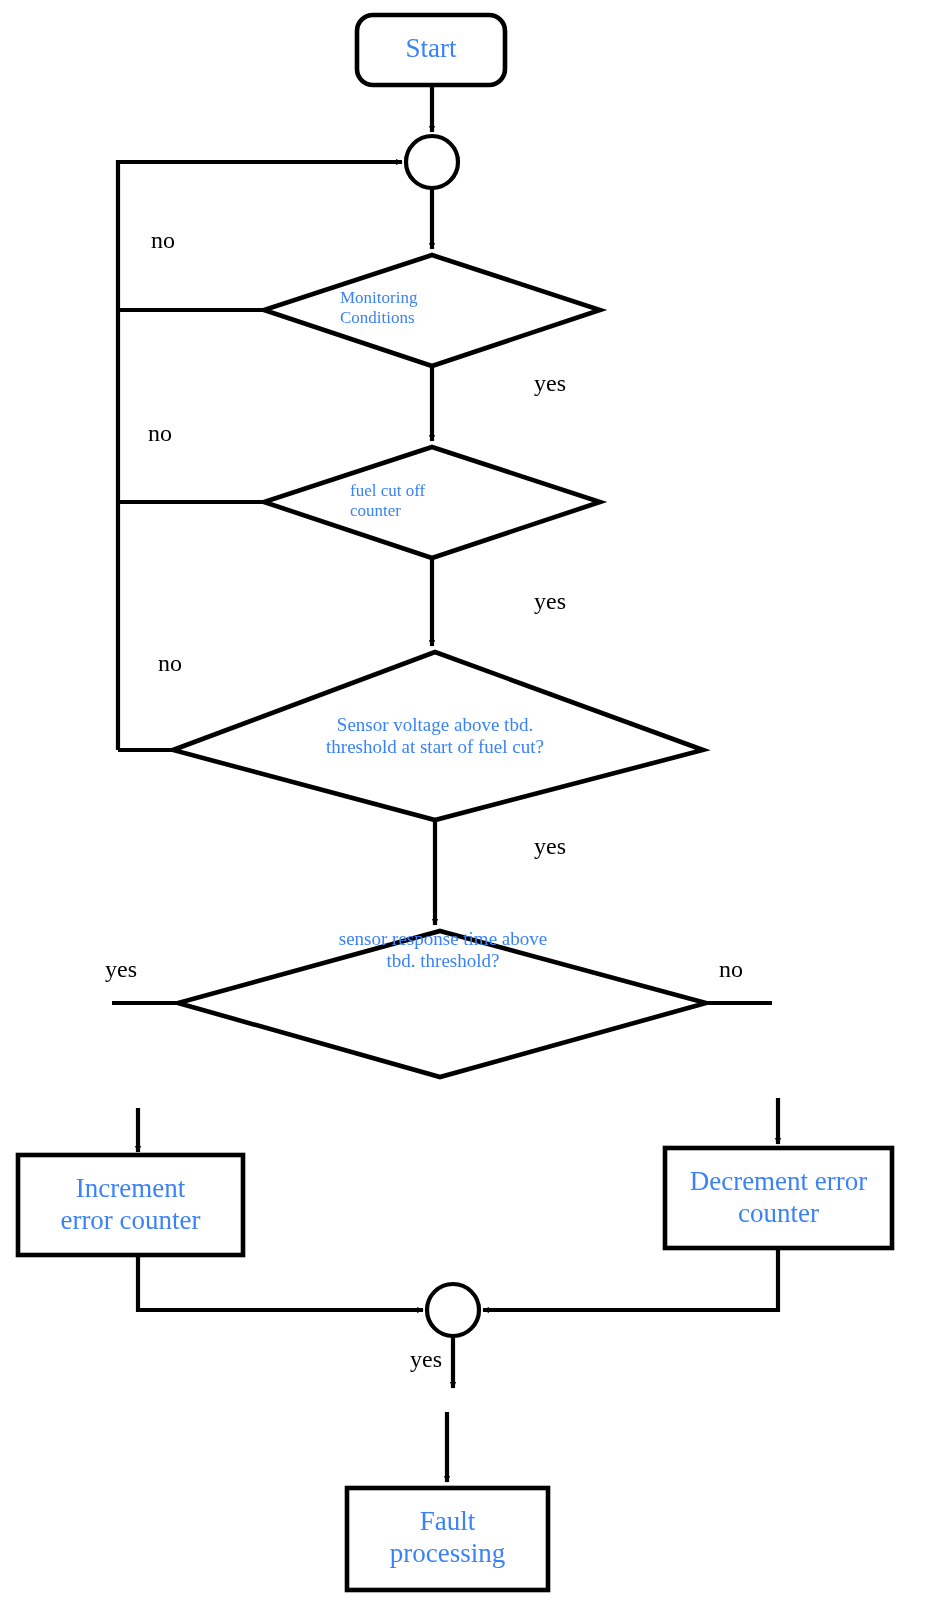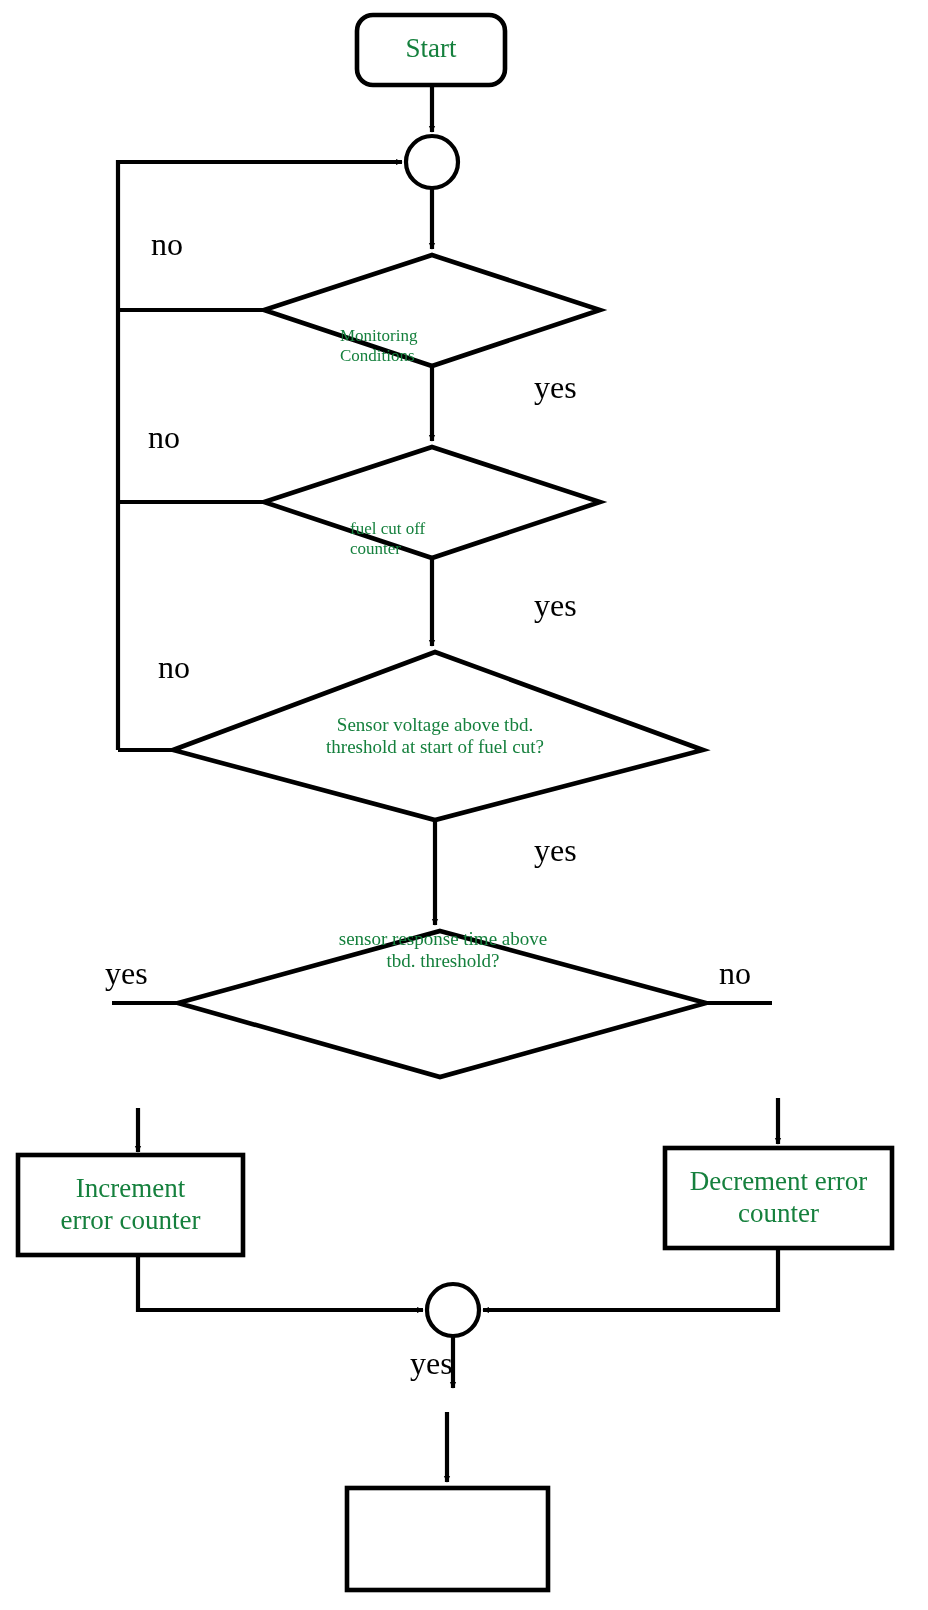--- a/index.html
+++ b/index.html
@@ -26,33 +26,33 @@
     width: 928px;
     height: 1610px;
     display: block;
   }
   .shape-text {
     position: absolute;
     text-align: center;
     line-height: 1.18;
     white-space: pre-line;
     pointer-events: none;
-    color: #15803d;
+    color: #3b82f6;
   }
   .edge-label {
     position: absolute;
     color: #000000;
     line-height: 1;
     white-space: nowrap;
   }
   .t-start      { font-size: 27px; }
-  .t-diamond-sm { font-size: 17px; margin-top: 38px; }
+  .t-diamond-sm { font-size: 17px; }
   .t-diamond-md { font-size: 19px; }
   .t-box        { font-size: 27px; }
-  .t-edge       { font-size: 32px; }
+  .t-edge       { font-size: 24px; }
 </style>
 </head>
 <body>
 
 <div id="canvas">
 
   <svg id="flow-svg" viewBox="0 0 928 1610">
     <defs>
       <marker id="arrow" viewBox="0 0 12 12" refX="10.5" refY="6" markerWidth="7.2" markerHeight="7.2" orient="auto-start-reverse" markerUnits="userSpaceOnUse">
         <path d="M 0 0.6 L 11.6 6 L 0 11.4 z" fill="#000000"></path>
@@ -130,20 +130,22 @@
 
   <div class="shape-text t-diamond-md" style="left:285px; top:714px; width:300px;">Sensor voltage above tbd.
 threshold at start of fuel cut?</div>
 
   <div class="shape-text t-box" style="left:18px; top:1173px; width:225px;">Increment
 error counter</div>
 
   <div class="shape-text t-box" style="left:665px; top:1166px; width:227px;">Decrement error
 counter</div>
 
+  <div class="shape-text t-box" style="left:347px; top:1506px; width:201px;">Fault
+processing</div>
 
   <div class="edge-label t-edge" style="left:151px; top:228px;">no</div>
 
   <div class="edge-label t-edge" style="left:534px; top:371px;">yes</div>
 
   <div class="edge-label t-edge" style="left:148px; top:421px;">no</div>
 
   <div class="edge-label t-edge" style="left:534px; top:589px;">yes</div>
 
   <div class="edge-label t-edge" style="left:158px; top:651px;">no</div>

